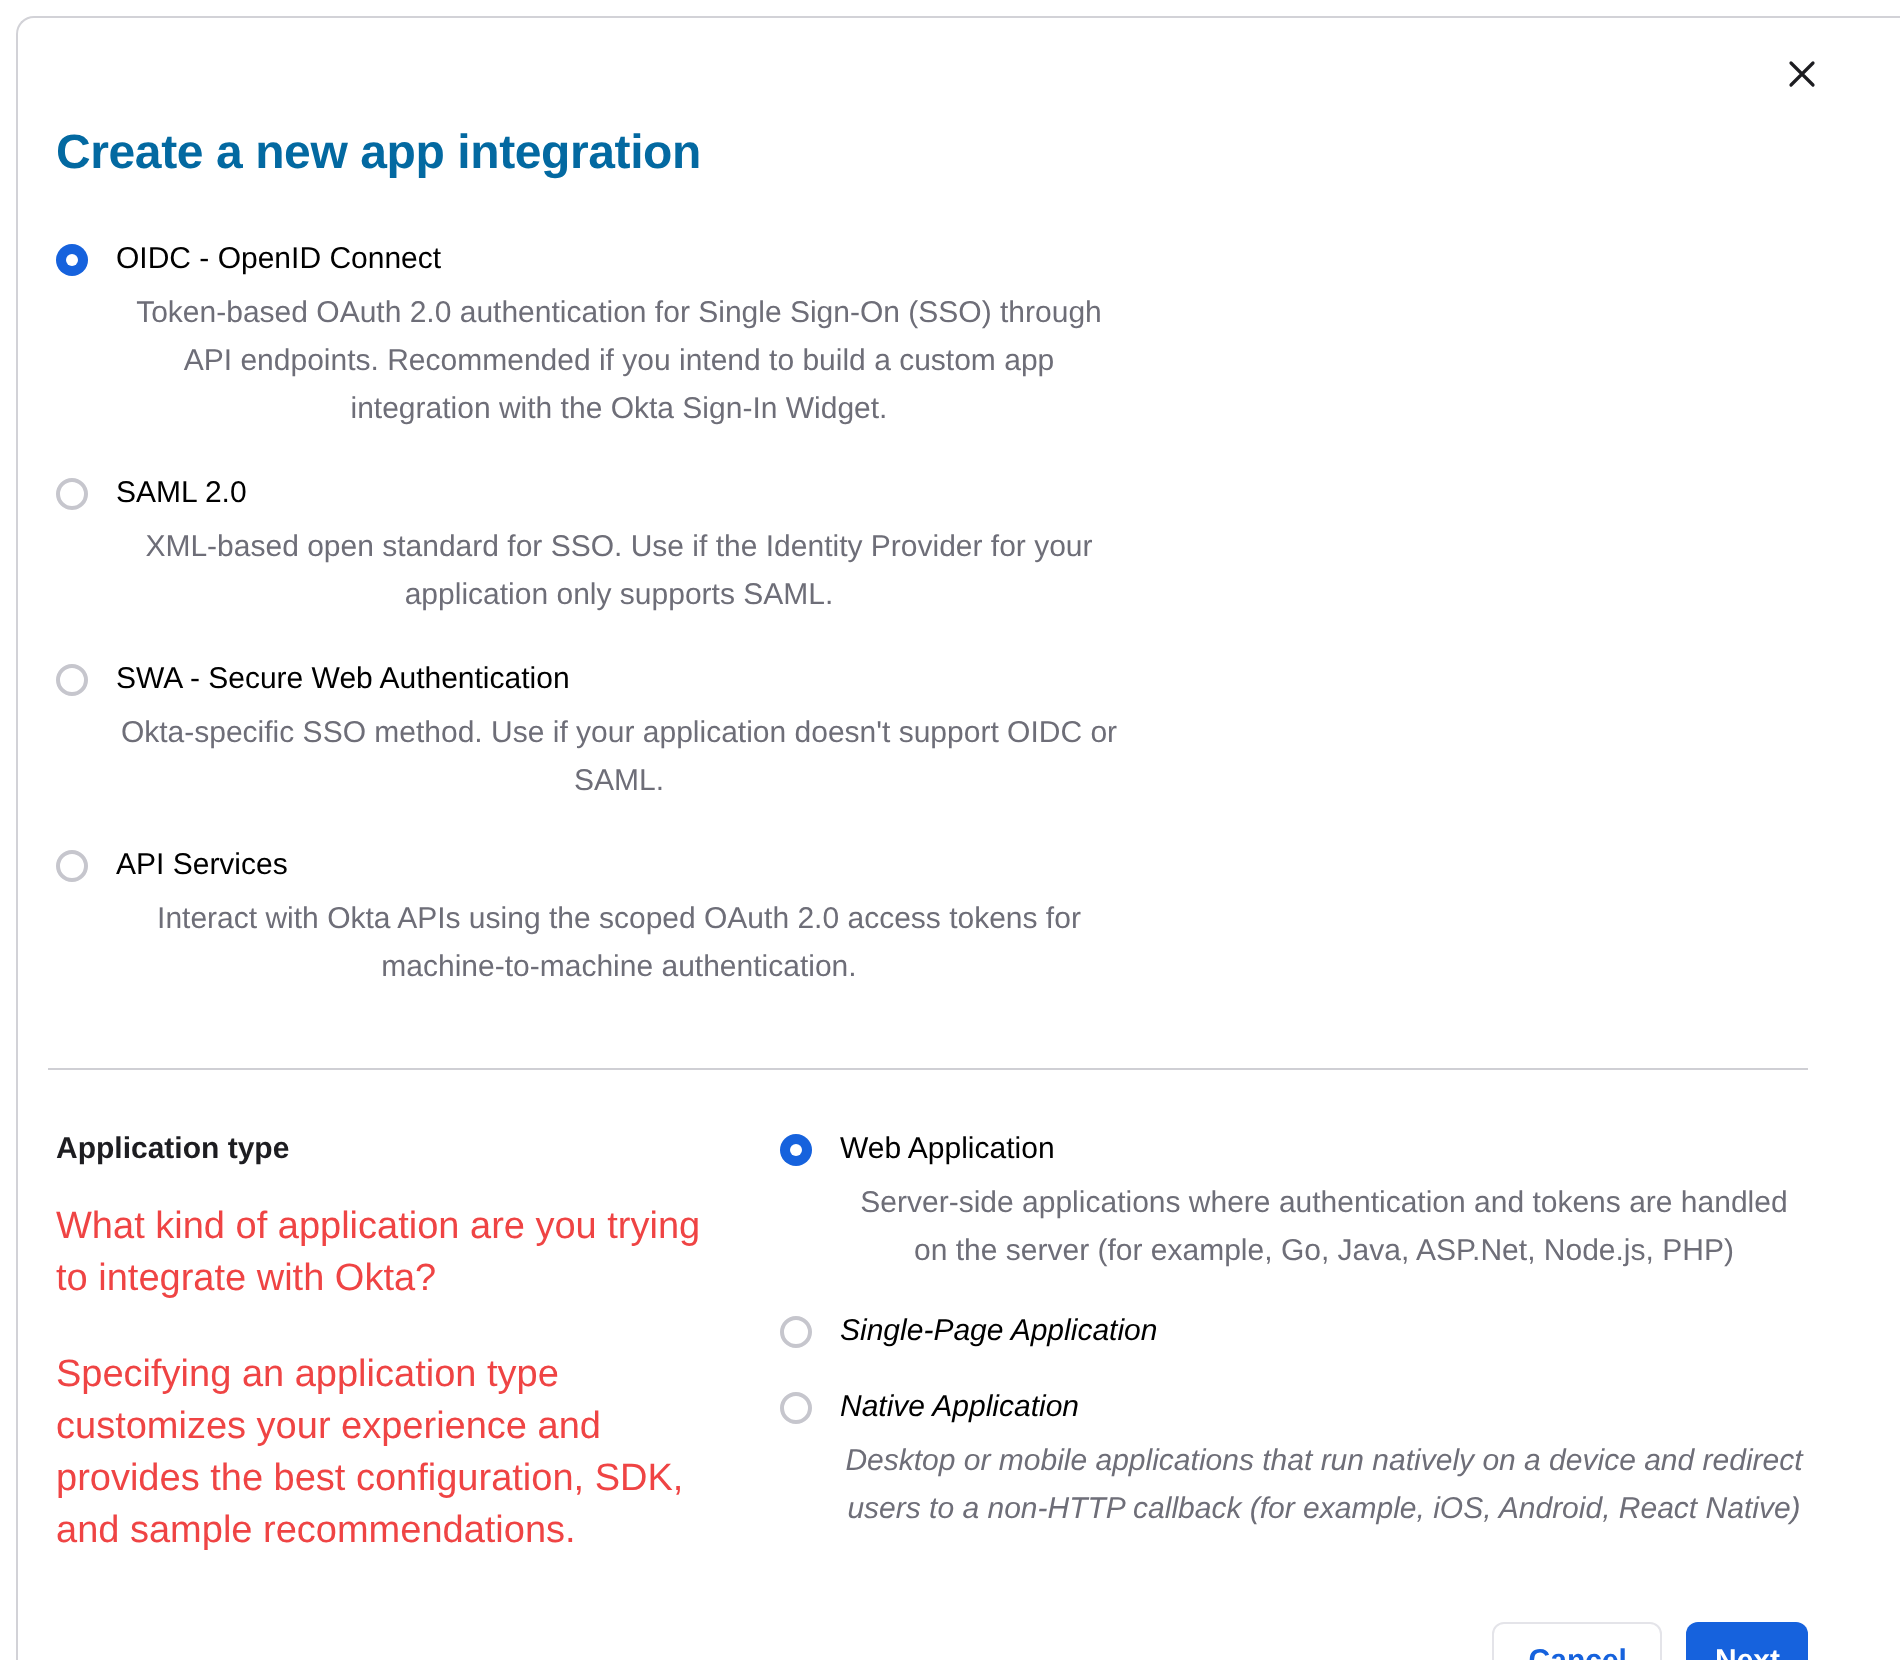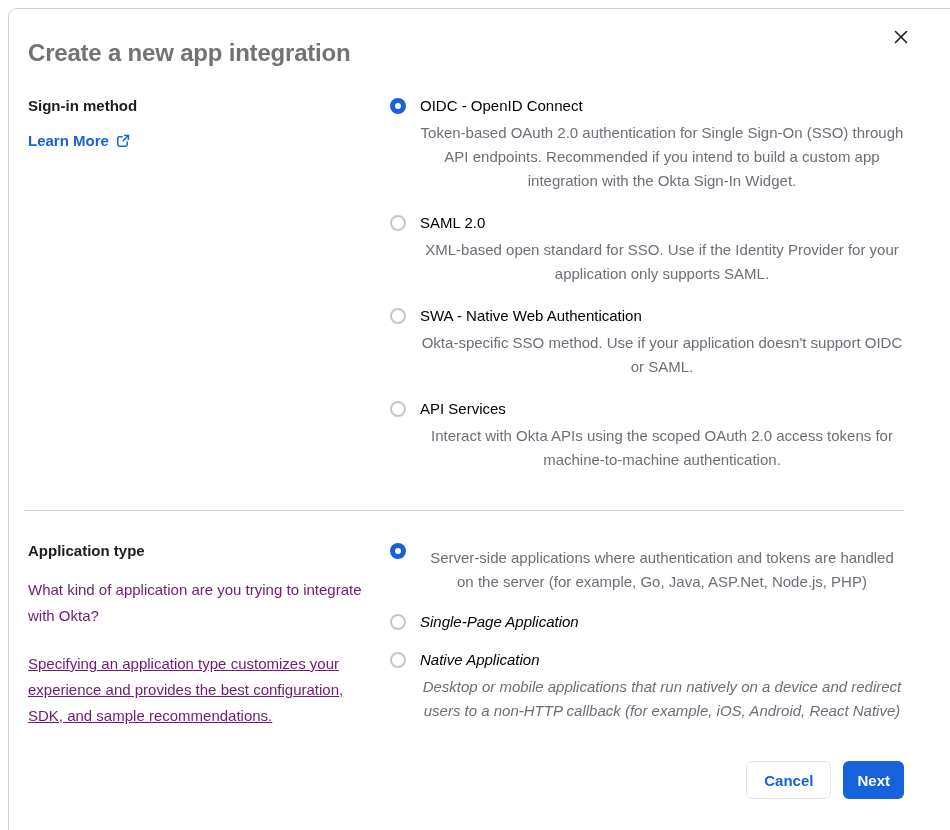--- a/index.html
+++ b/index.html
@@ -31,21 +31,22 @@
     background: none; border: none;
     cursor: pointer;
     display: flex; align-items: center; justify-content: center;
     color: #1d1d21;
   }
   .dialog-title {
     font-size: 24px;
     font-weight: bold;
     letter-spacing: -0.2px;
     line-height: 28px;
-    color: #737373;
+    color: #0369a1;
+    margin-top: 24px;
   }
   .section {
     display: flex;
     margin-top: 29px;
   }
   .section-left { width: 362px; flex: none; }
   .section-right { flex: 1; max-width: 537px; }
   .section-heading {
     font-size: 15px;
     font-weight: bold;
@@ -56,26 +57,26 @@
     display: inline-flex;
     align-items: center;
     gap: 7px;
     margin-top: 16px;
     font-size: 15px;
     font-weight: bold;
     color: #1662dd;
     text-decoration: none;
   }
   .left-para {
-    font-size: 15px;
+    font-size: 19px;
     line-height: 26px;
-    color: #701a75;
+    color: #ef4444;
     margin-top: 16px;
   }
-  .left-para + .left-para { margin-top: 22px; text-decoration: underline; }
+  .left-para + .left-para { margin-top: 22px; }
   .option-row {
     display: flex;
     align-items: flex-start;
     cursor: pointer;
   }
   .option-row + .option-row { margin-top: 20px; }
   .app-options .option-row + .option-row { margin-top: 18px; font-style: italic; }
   .radio {
     flex: none;
     width: 16px; height: 16px;
@@ -154,33 +155,20 @@
       <svg width="14" height="14" viewBox="0 0 14 14">
           <path d="M1.5 1.5 L12.5 12.5 M12.5 1.5 L1.5 12.5" stroke="#1d1d21" stroke-width="1.6" stroke-linecap="round"></path>
         </svg>
     </span>
   </button>
 
   <div class="modal-inner">
     <h1 class="dialog-title">Create a new app integration</h1>
 
     <div class="section">
-      <div class="section-left">
-        <div class="section-heading">Sign-in method</div>
-        <a class="learn-more" href="#">
-          <span>Learn More</span>
-          <span style="display:flex">
-            <svg width="14" height="14" viewBox="0 0 14 14" fill="none">
-              <path d="M6 2.8H3.2c-.8 0-1.4.6-1.4 1.4v6.6c0 .8.6 1.4 1.4 1.4h6.6c.8 0 1.4-.6 1.4-1.4V8" stroke="#1662dd" stroke-width="1.5" stroke-linecap="round"></path>
-              <path d="M8.6 1.6h3.8v3.8" stroke="#1662dd" stroke-width="1.5" stroke-linecap="round"></path>
-              <path d="M12.2 1.8 7.2 6.8" stroke="#1662dd" stroke-width="1.5" stroke-linecap="round"></path>
-            </svg>
-          </span>
-        </a>
-      </div>
       <div class="section-right">
 
         <div class="option-row">
           <span class="radio selected"></span>
           <div class="option-body">
             <div class="option-label">OIDC - OpenID Connect</div>
             <div class="option-desc">Token-based OAuth 2.0 authentication for Single Sign-On (SSO) through API endpoints. Recommended if you intend to build a custom app integration with the Okta Sign-In Widget.</div>
           </div>
         </div>
 
@@ -188,21 +176,21 @@
           <span class="radio"></span>
           <div class="option-body">
             <div class="option-label">SAML 2.0</div>
             <div class="option-desc">XML-based open standard for SSO. Use if the Identity Provider for your application only supports SAML.</div>
           </div>
         </div>
 
         <div class="option-row">
           <span class="radio"></span>
           <div class="option-body">
-            <div class="option-label">SWA - Native Web Authentication</div>
+            <div class="option-label">SWA - Secure Web Authentication</div>
             <div class="option-desc">Okta-specific SSO method. Use if your application doesn't support OIDC or SAML.</div>
           </div>
         </div>
 
         <div class="option-row">
           <span class="radio"></span>
           <div class="option-body">
             <div class="option-label">API Services</div>
             <div class="option-desc">Interact with Okta APIs using the scoped OAuth 2.0 access tokens for machine-to-machine authentication.</div>
           </div>
@@ -217,20 +205,21 @@
       <div class="section-left">
         <div class="section-heading">Application type</div>
         <p class="left-para" style="max-width:340px">What kind of application are you trying to integrate with Okta?</p>
         <p class="left-para" style="max-width:345px">Specifying an application type customizes your experience and provides the best configuration, SDK, and sample recommendations.</p>
       </div>
       <div class="section-right app-options">
 
         <div class="option-row">
           <span class="radio selected"></span>
           <div class="option-body">
+            <div class="option-label">Web Application</div>
             <div class="option-desc">Server-side applications where authentication and tokens are handled on the server (for example, Go, Java, ASP.Net, Node.js, PHP)</div>
           </div>
         </div>
 
         <div class="option-row">
           <span class="radio"></span>
           <div class="option-body">
             <div class="option-label">Single-Page Application</div>
           </div>
         </div>

